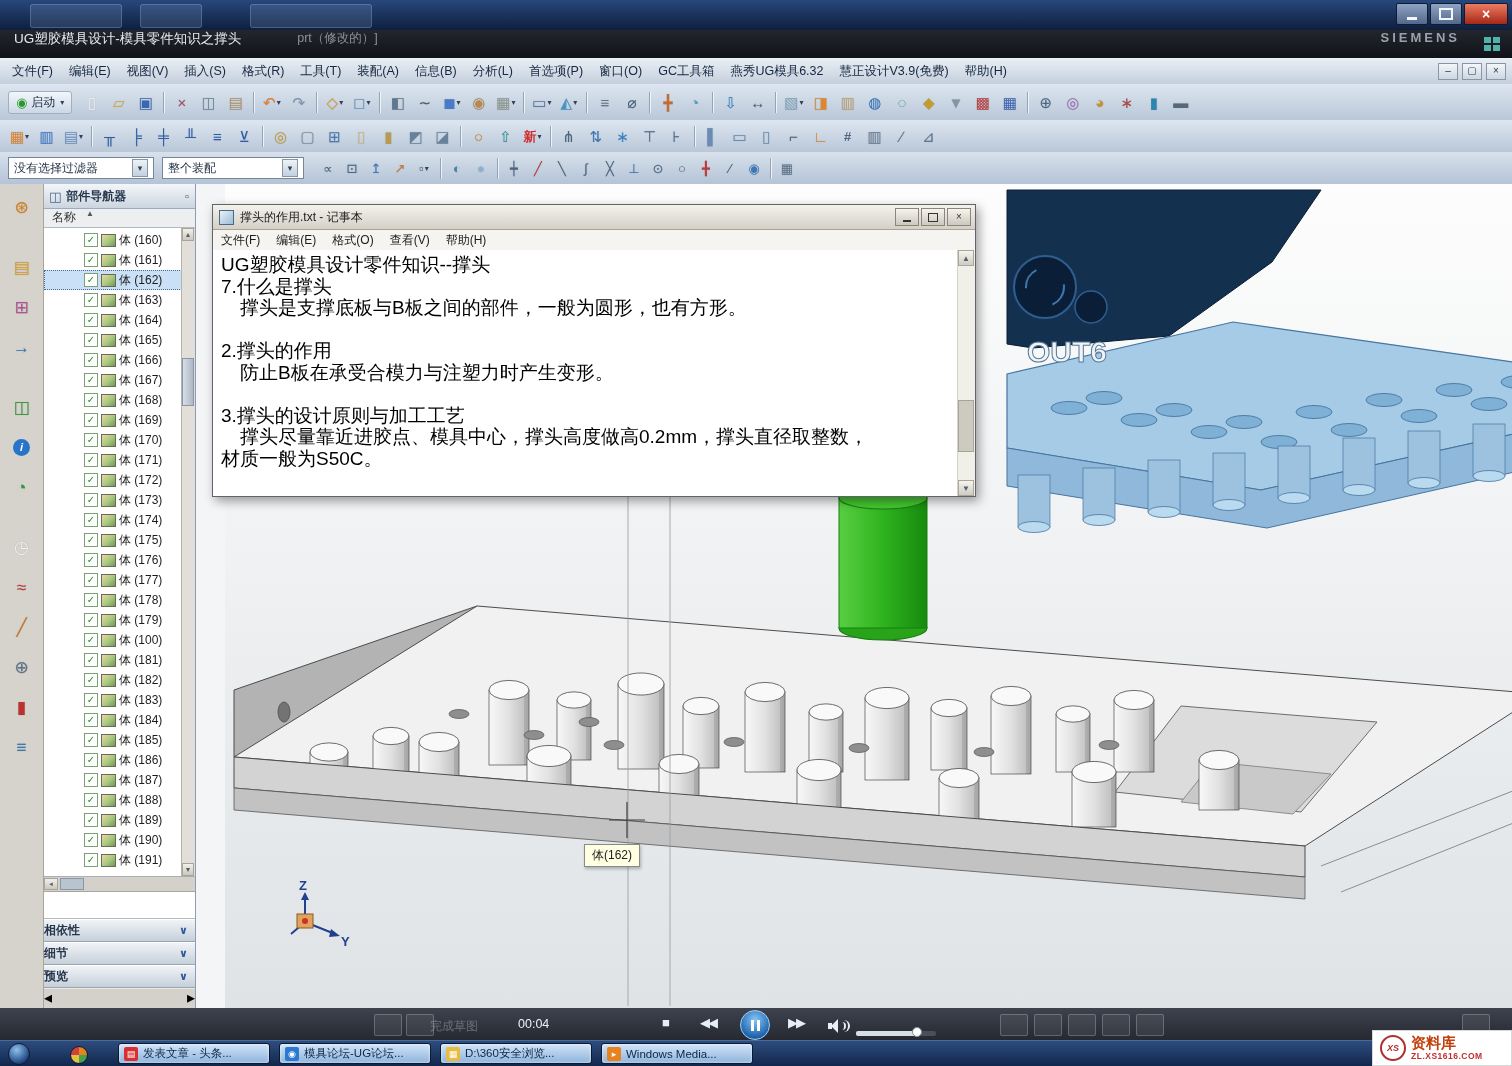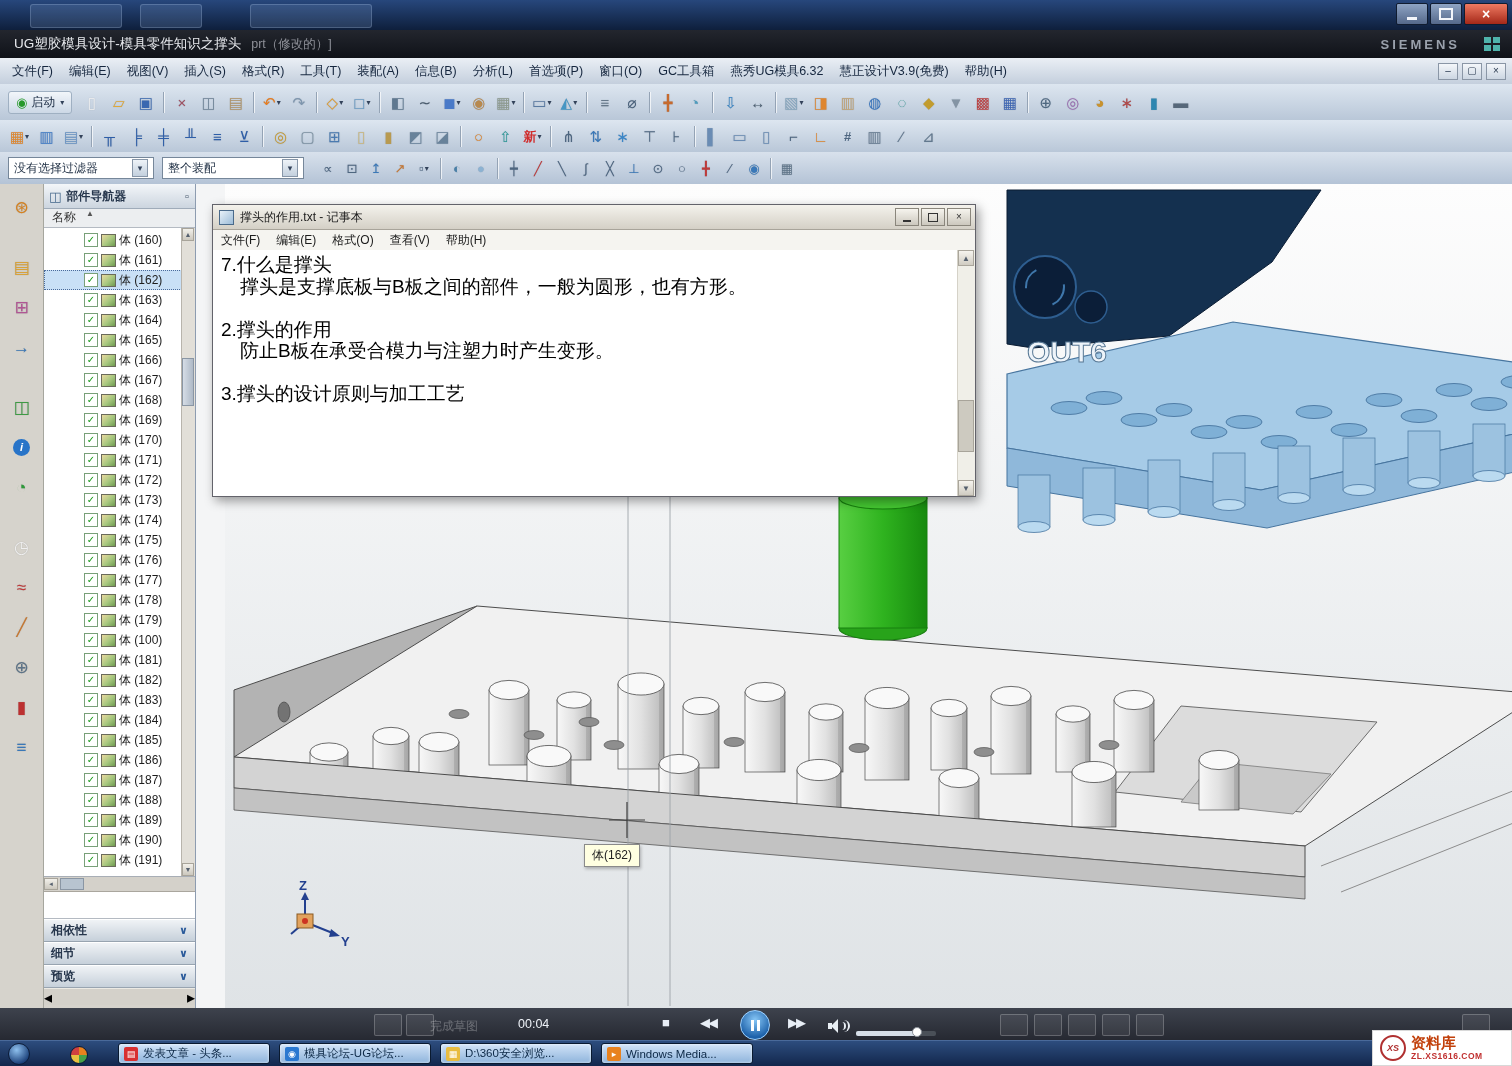--- a/index.html
+++ b/index.html
@@ -14,21 +14,21 @@
   .win-controls{position:absolute;right:4px;top:3px;display:flex;gap:2px;}
   .wbtn{width:30px;height:20px;border:1px solid #101c30;border-radius:2px;
     background:linear-gradient(#8ea4c4,#54688a);display:flex;align-items:center;justify-content:center;}
   .wbtn.close{background:linear-gradient(#ee7a62,#a42818);width:42px;}
   .g-min{width:10px;height:3px;background:#f2f5fa;margin-top:8px;}
   .g-max{width:10px;height:8px;border:2px solid #f2f5fa;}
   .g-x{color:#fff;font-size:14px;font-weight:bold;line-height:1;}
 
   
   .app-titlebar{position:absolute;left:0;top:30px;width:1512px;height:28px;
-    background:linear-gradient(#23262e,#0f1218);display:flex;align-items:center;}
+    background:linear-gradient(#23262e,#0f1218);display:flex;gap:46px;}
   .app-title{color:#e8eaee;font-size:13.5px;margin-left:14px;white-space:nowrap;}
   .app-sub{color:#8e9098;font-size:12.5px;margin-left:10px;}
   .brand{position:absolute;right:52px;color:#9aa1ac;font-size:13px;font-weight:bold;letter-spacing:3px;}
   .grid-ico{position:absolute;right:12px;top:7px;display:grid;grid-template-columns:7px 7px;gap:2px;}
   .grid-ico i{width:7px;height:6px;background:#4fb3ab;display:block;}
 
   
   .menubar{position:absolute;left:0;top:58px;width:1512px;height:26px;
     background:linear-gradient(#eaeff5,#c4cfdd);border-bottom:1px solid #9aa8ba;display:flex;align-items:center;}
   .menu-item{font-size:12.5px;color:#16273f;padding:3px 8px;white-space:nowrap;cursor:default;}
@@ -97,21 +97,21 @@
     display:flex;align-items:center;justify-content:center;background:linear-gradient(#f2f0ea,#ccc8be);border:1px solid #a8a49a;box-sizing:border-box;}
   .vscroll .thumb{position:absolute;left:0;width:12px;background:linear-gradient(90deg,#d6dde6,#aeb9c6);
     border:1px solid #8a96a4;box-sizing:border-box;}
   .mini-hscroll{height:14px;background:#d4d1ca;border-bottom:1px solid #aaa69e;display:flex;align-items:center;}
   .mini-hscroll .harr{width:14px;height:12px;font-size:7px;color:#55606e;display:flex;align-items:center;justify-content:center;
     background:linear-gradient(#f2f0ea,#ccc8be);border:1px solid #a8a49a;box-sizing:border-box;}
   .mini-hscroll .hthumb{width:22px;height:10px;background:#b8c4d0;border:1px solid #8a96a4;margin-left:2px;}
   .nav-spacer{height:26px;background:#fff;border-bottom:1px solid #b4bac2;}
   .nav-section{height:21px;background:linear-gradient(#f0f3f6,#c6d0da);border-top:1px solid #fff;
     border-bottom:1px solid #98a4b0;display:flex;align-items:center;font-size:12px;font-weight:bold;color:#26364c;}
-  .nav-section .slabel{margin-left:7px;}
+  .nav-section .slabel{}
   .nav-section .chev{margin-left:auto;margin-right:7px;color:#2a5a9a;font-size:11px;}
   .nav-hscroll{height:16px;background:#d4d1ca;display:flex;align-items:center;border-top:1px solid #eceae4;}
   .nav-fill{flex:1;background:#d6d3cc;}
 
   
   .viewport{position:absolute;left:196px;top:184px;width:1316px;height:826px;background:#f4f5f6;padding-left:29px;}
   .tooltip{position:absolute;left:584px;top:844px;background:#ffffe1;border:1px solid #8a8a8a;
     font-size:12px;color:#222;padding:2px 7px;box-shadow:1px 2px 3px rgba(0,0,0,.25);}
 
   
@@ -1008,27 +1008,30 @@
     </div>
     <div class="np-menu" id="npMenu">
         <span class="np-mitem">文件(F)</span>
         <span class="np-mitem">编辑(E)</span>
         <span class="np-mitem">格式(O)</span>
         <span class="np-mitem">查看(V)</span>
         <span class="np-mitem">帮助(H)</span>
       </div>
     <div class="np-body">
       <div class="np-lines" id="npLines">
+          <div class="np-line">UG塑胶模具设计零件知识--撑头</div>
           <div class="np-line">7.什么是撑头</div>
           <div class="np-line">　撑头是支撑底板与B板之间的部件，一般为圆形，也有方形。</div>
           <div class="np-line"></div>
           <div class="np-line">2.撑头的作用</div>
           <div class="np-line">　防止B板在承受合模力与注塑力时产生变形。</div>
           <div class="np-line"></div>
           <div class="np-line">3.撑头的设计原则与加工工艺</div>
+          <div class="np-line">　撑头尽量靠近进胶点、模具中心，撑头高度做高0.2mm，撑头直径取整数，</div>
+          <div class="np-line">材质一般为S50C。</div>
         </div>
       <div class="np-scroll">
         <span class="arr" style="top:0;">▲</span>
         <span class="thumb"></span>
         <span class="arr" style="bottom:0;">▼</span>
       </div>
     </div>
   </div>
 
   <div class="mediabar">

